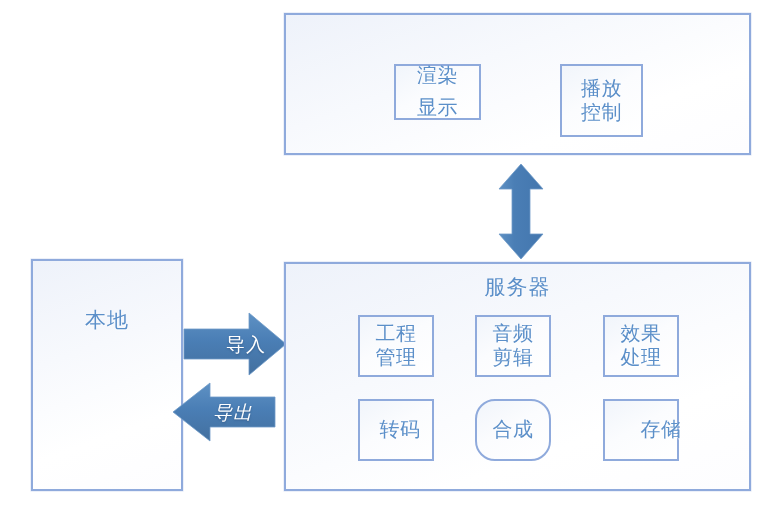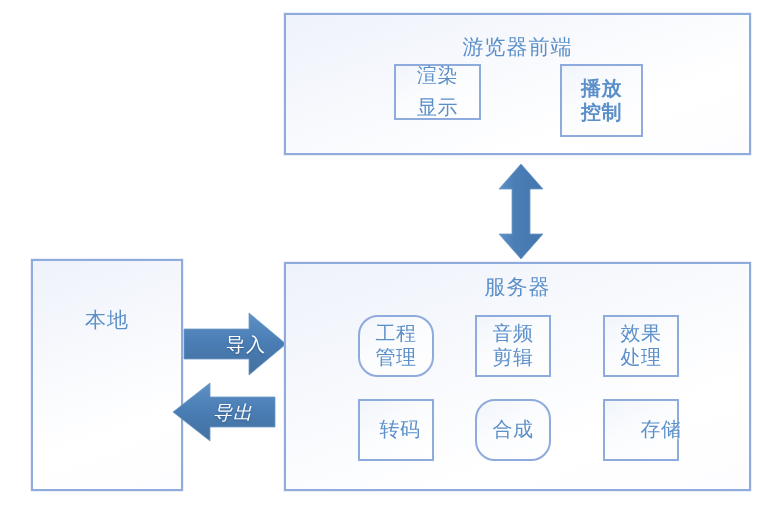--- a/index.html
+++ b/index.html
@@ -83,28 +83,27 @@
   }
   .arrow-label.shift-right { padding-left: 22px; }
   .arrow-label.shift-left  { padding-right: 6px; padding-left: 24px; }
 </style>
 </head>
 <body>
 
 <div id="canvas">
 
   <div class="group-box" style="left:284px; top:13px; width:467px; height:142px;">
-    <div class="group-title" style="top:20px;">游览器前端</div>
 
     <div class="module-box" style="left:108px; top:49px; width:87px; height:56px;gap:8px;">
       <span class="ln">渲染</span>
       <span class="ln">显示</span>
     </div>
 
-    <div class="module-box" style="left:274px; top:49px; width:83px; height:73px;font-weight:bold;">
+    <div class="module-box" style="left:274px; top:49px; width:83px; height:73px;">
       <span class="ln">播放</span>
       <span class="ln">控制</span>
     </div>
   </div>
 
   <div class="arrow-wrap" style="left:498px; top:163px; width:46px; height:97px;">
     <svg width="46" height="97" viewBox="0 0 46 97">
       <defs>
         <linearGradient id="vArrowGrad" x1="0" y1="0" x2="1" y2="0">
           <stop offset="0%" stop-color="#5E91C4"></stop>
@@ -145,21 +144,21 @@
         </linearGradient>
       </defs>
       <polygon points="103,15 38,15 38,1 1,30 38,59 38,45 103,45" fill="url(#expGrad)" stroke="#6E9AC8" stroke-width="0.8"></polygon>
     </svg>
     <div class="arrow-label shift-left" style="top:18px;">导出</div>
   </div>
 
   <div class="group-box" style="left:284px; top:262px; width:467px; height:229px;">
     <div class="group-title" style="top:11px;">服务器</div>
 
-    <div class="module-box" style="left:72px; top:51px; width:76px; height:62px;border-radius:20px;">
+    <div class="module-box" style="left:72px; top:51px; width:76px; height:62px;">
       <span class="ln">工程</span>
       <span class="ln">管理</span>
     </div>
 
     <div class="module-box" style="left:189px; top:51px; width:76px; height:62px;">
       <span class="ln">音频</span>
       <span class="ln">剪辑</span>
     </div>
 
     <div class="module-box" style="left:317px; top:51px; width:76px; height:62px;">

